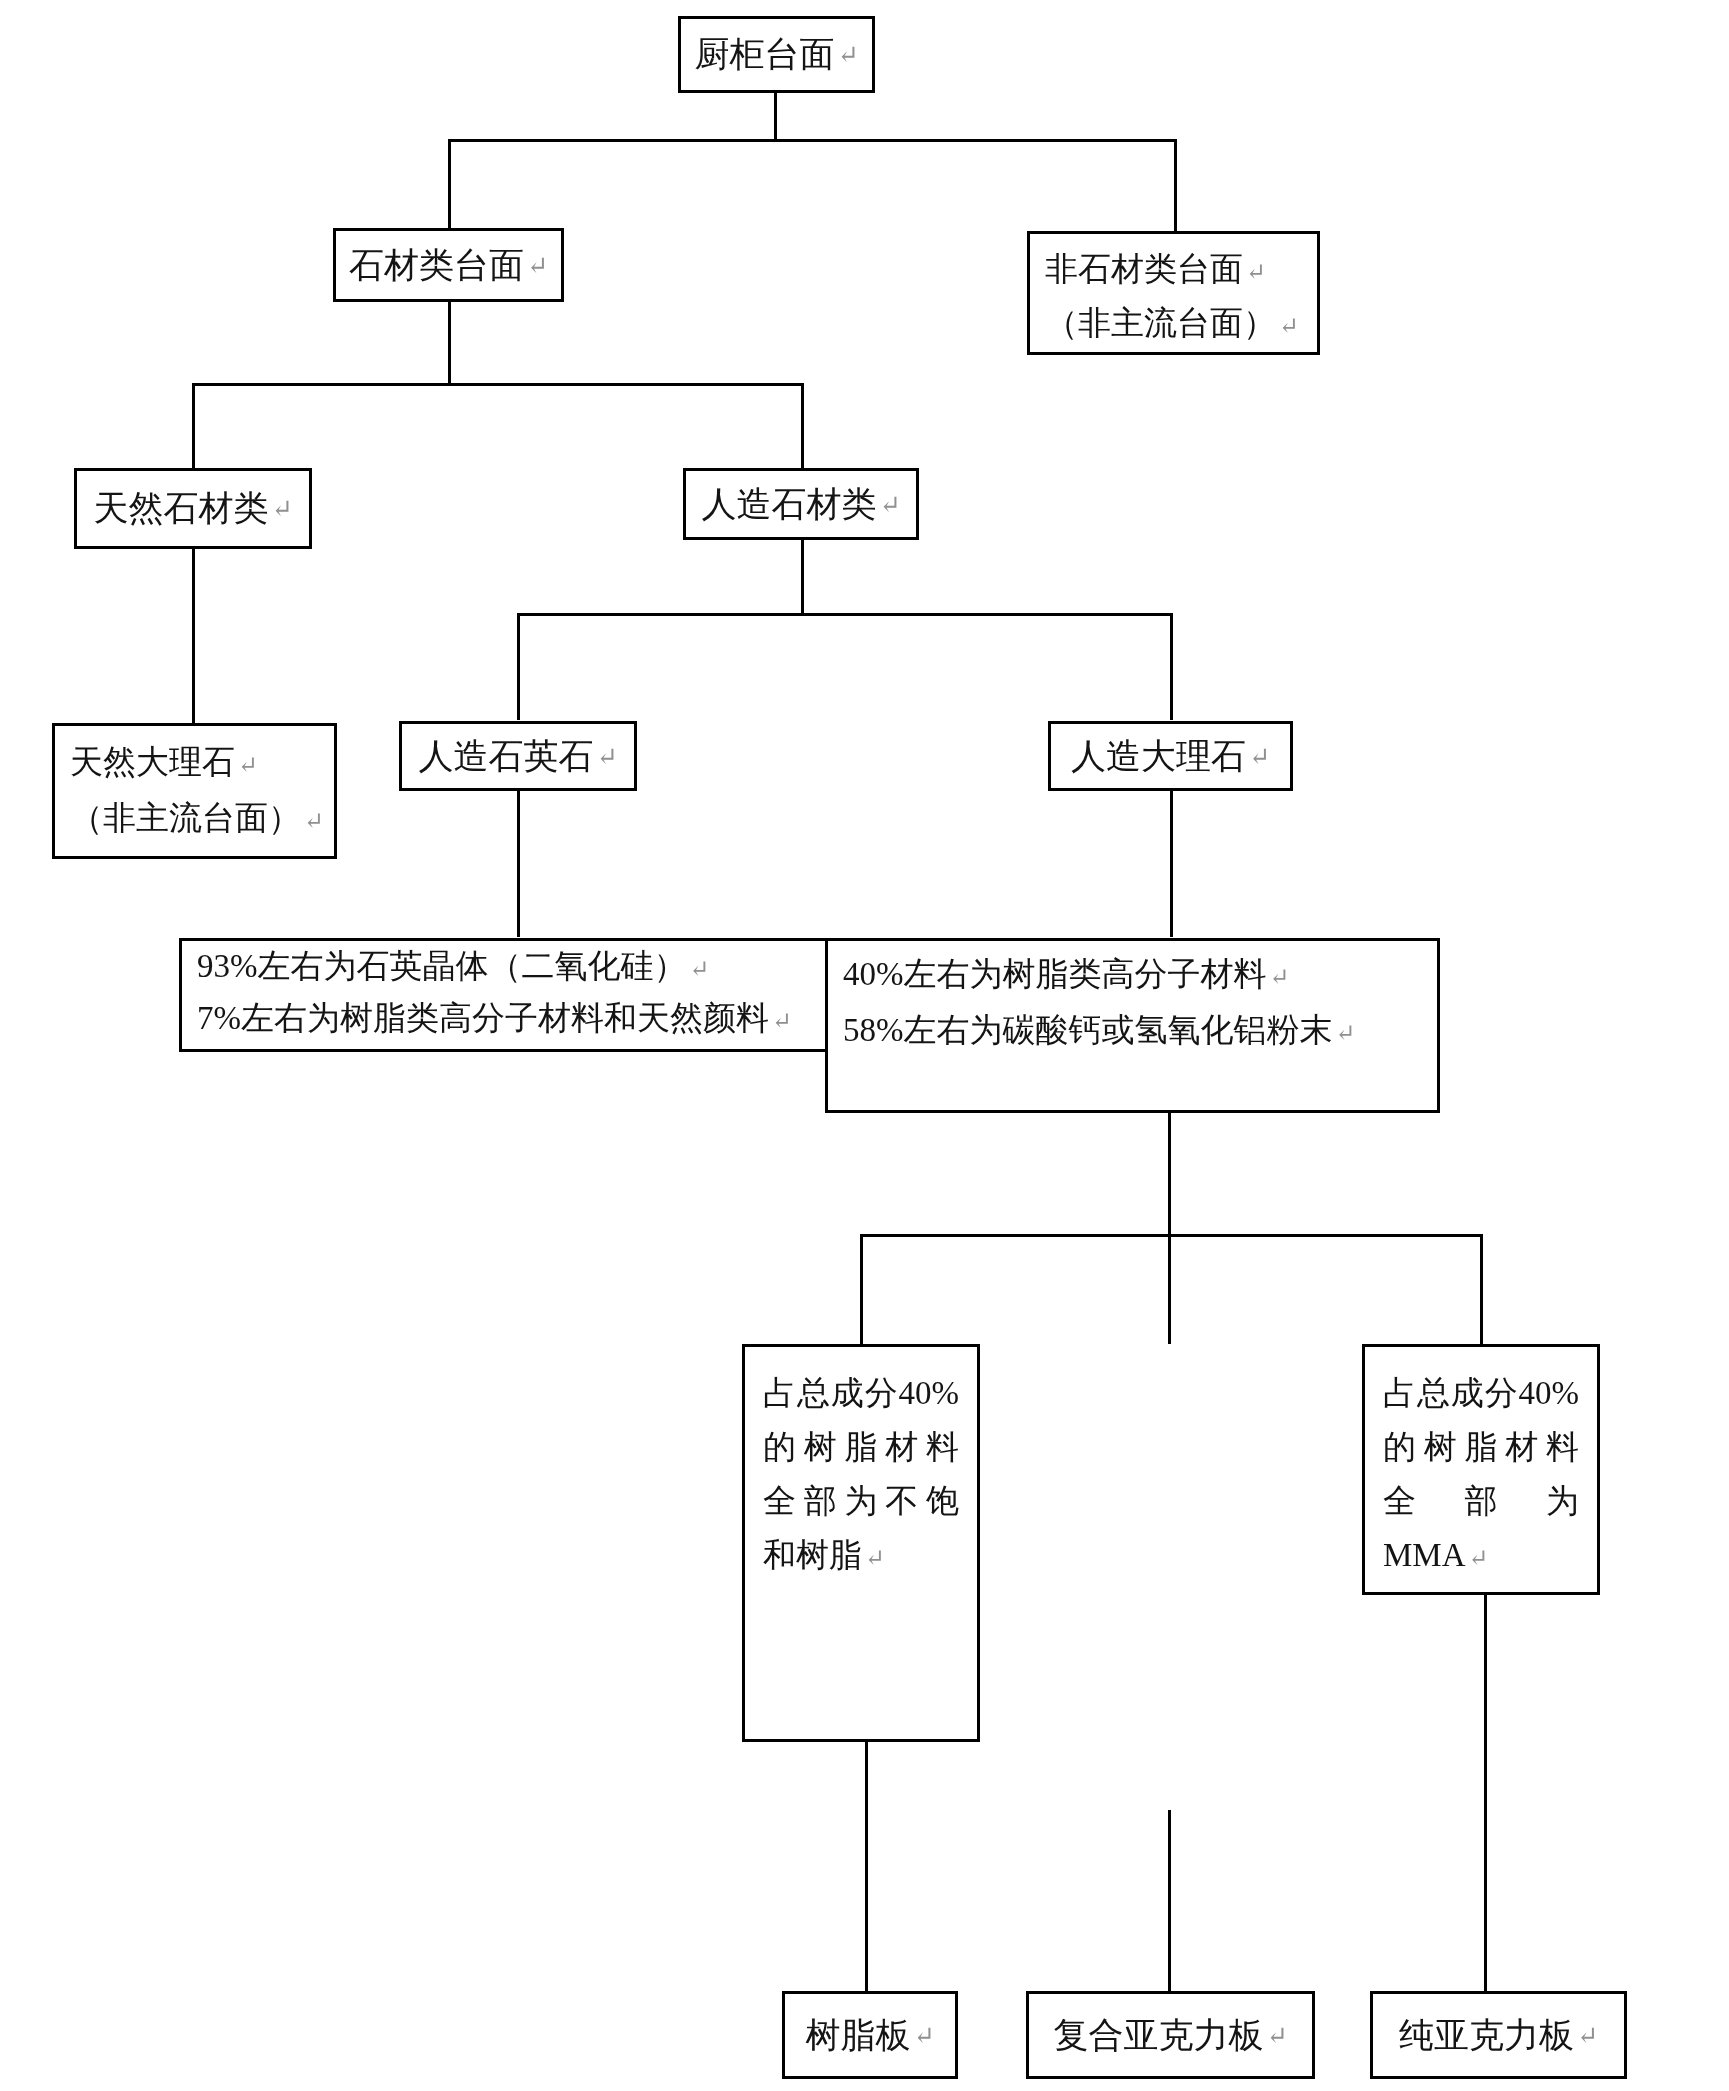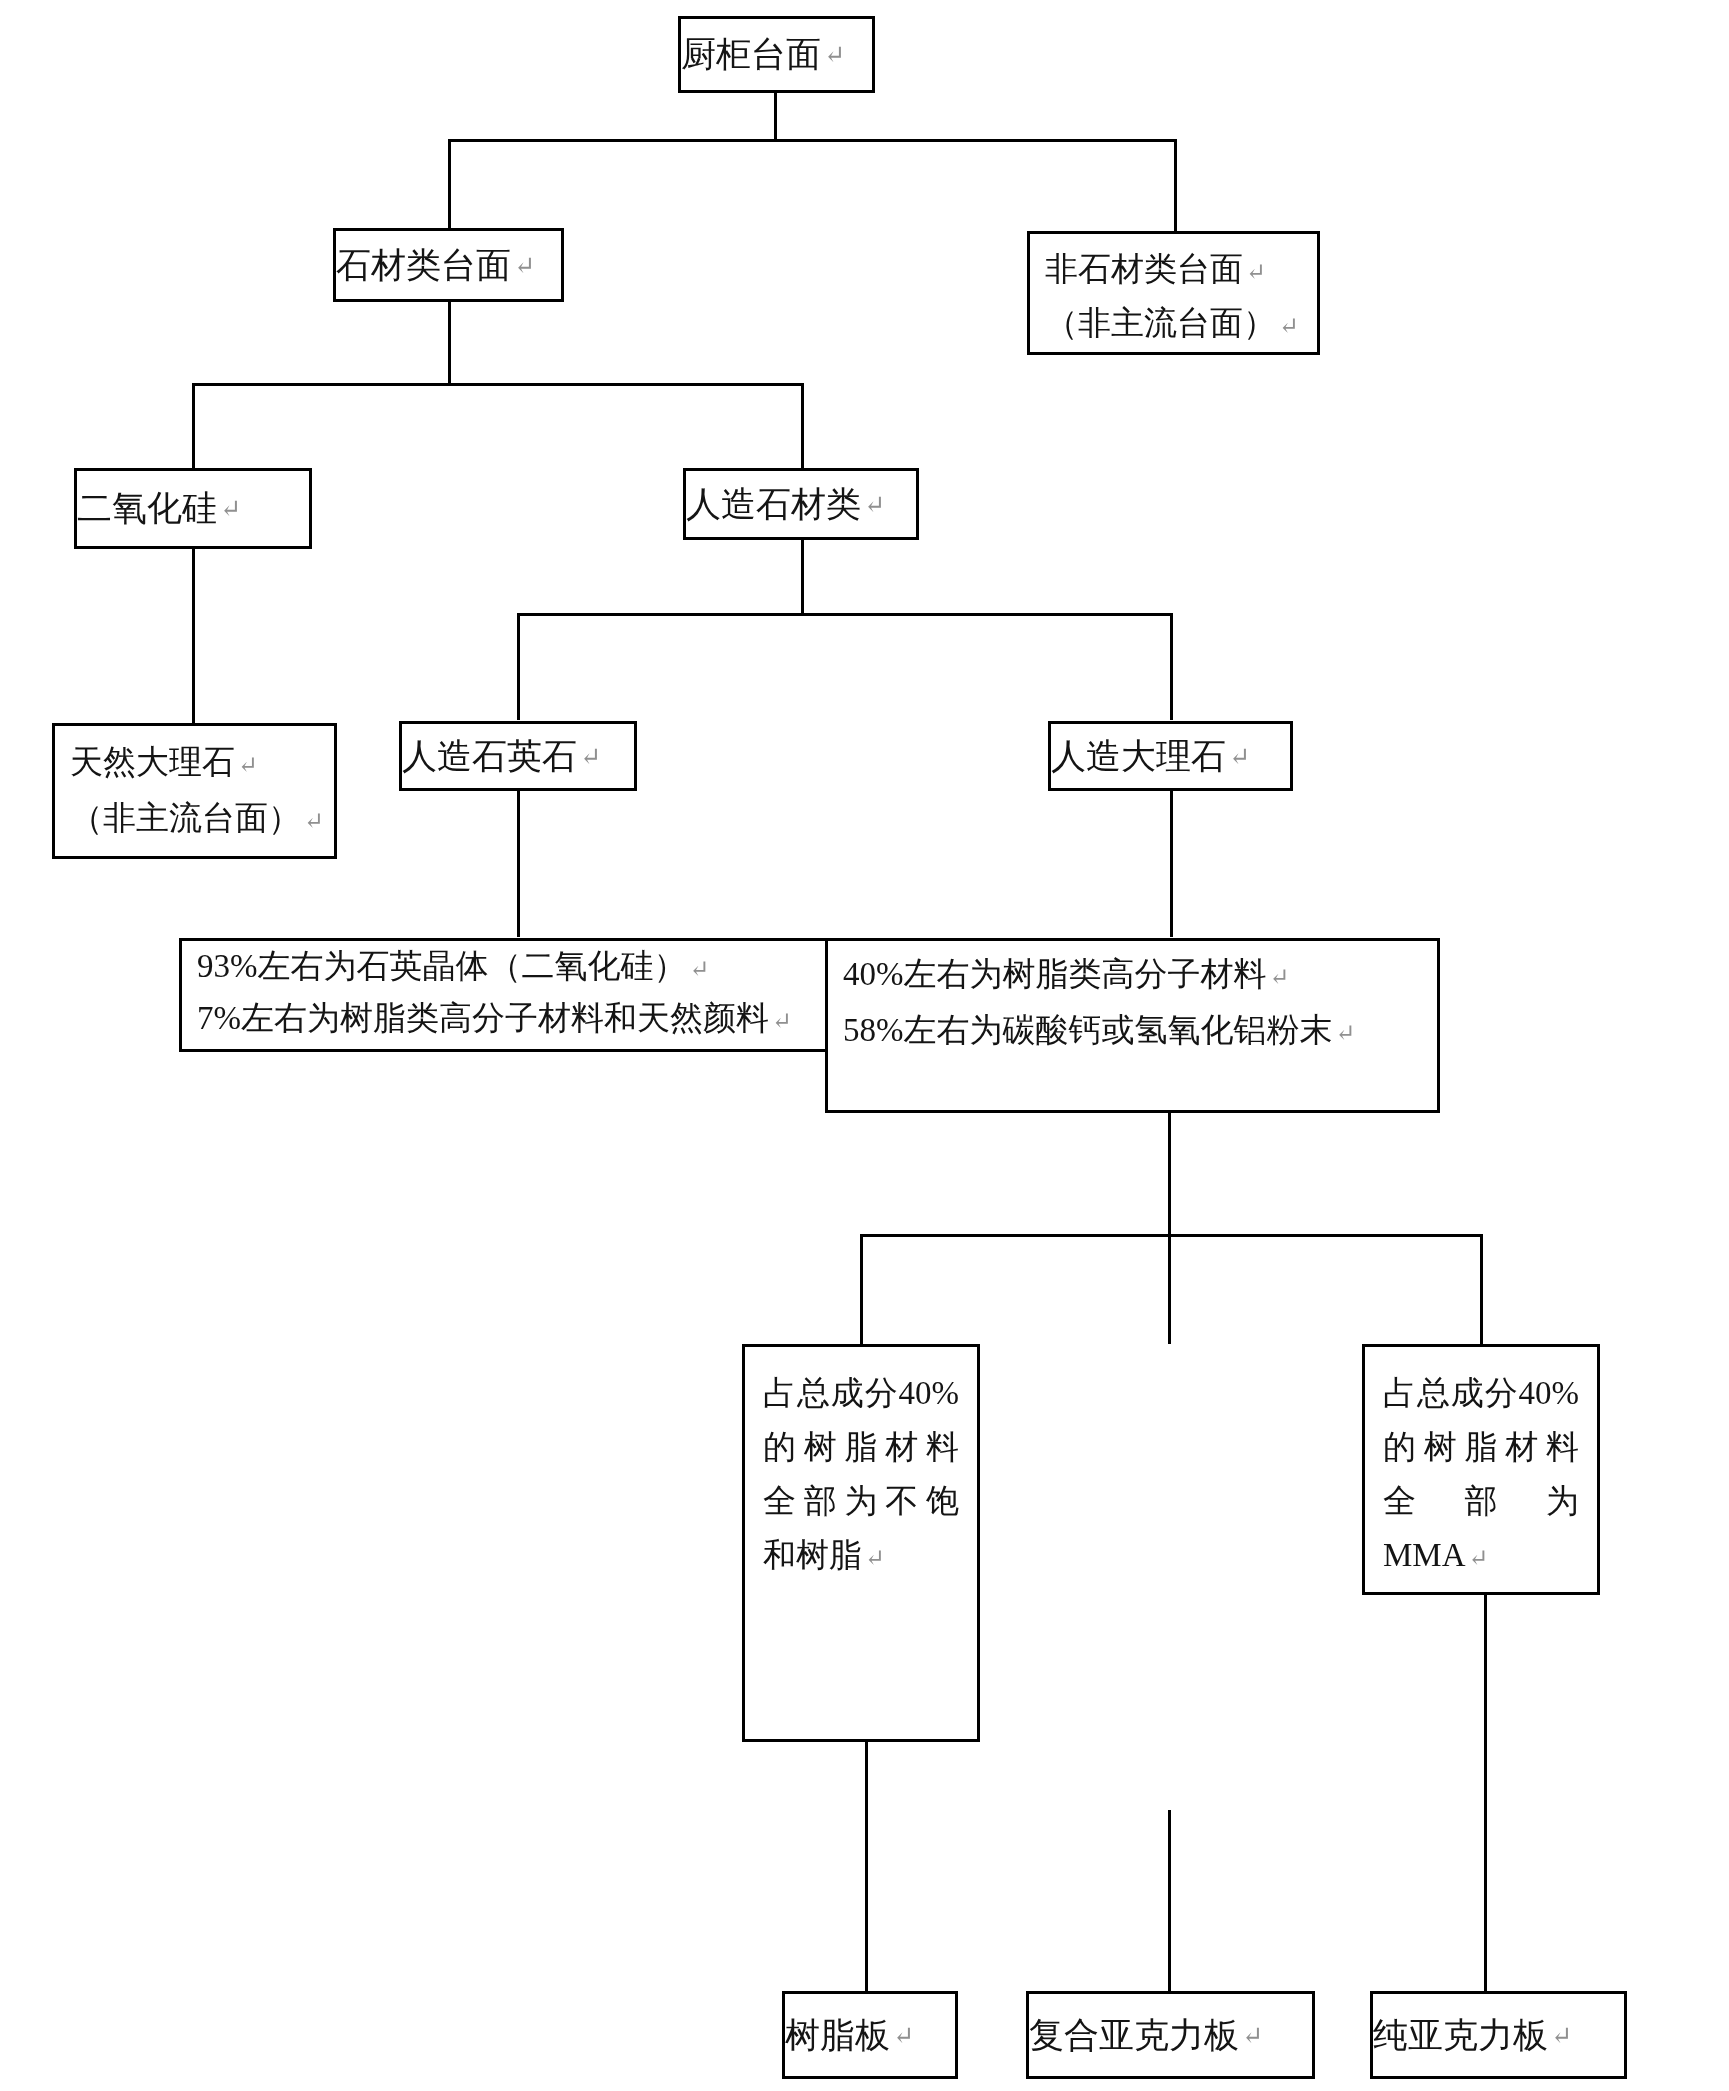--- a/index.html
+++ b/index.html
@@ -4,21 +4,21 @@
 <style>
   html,body { margin:0; padding:0; background:#ffffff; }
   .canvas {
     position:relative; width:1729px; height:2091px; background:#ffffff;
     font-family:"Liberation Serif","DejaVu Serif",serif; color:#141414;
   }
   .box {
     position:absolute; border:3.8px solid #000; background:#fff;
     box-sizing:border-box; overflow:hidden;
   }
-  .ctr { display:flex; align-items:center; font-size:35px; white-space:nowrap; }
+  .ctr { display:flex; align-items:center; justify-content:center; font-size:35px; white-space:nowrap; }
   .lines { font-size:33px; padding:7.6px 15px; line-height:53px; white-space:nowrap; }
   .detail { font-size:33px; padding:19px 18px; line-height:54px; text-align:justify; text-justify:inter-character; }
   .line { position:absolute; background:#000; }
   .rm { color:#909090; font-size:0.72em; margin-left:2.9px; vertical-align:baseline; }
 </style>
 </head>
 <body>
 
 <div class="canvas">
 
@@ -61,21 +61,21 @@
     <span>石材类台面</span>
       <span class="rm">↵</span>
   </div>
 
   <div class="box lines" style="left:1027px;top:231px;width:293px;height:124px;line-height:51px;padding-top:10px">
     <div><span>非石材类台面</span><span class="rm">↵</span></div>
     <div><span>（非主流台面）</span><span class="rm">↵</span></div>
   </div>
 
   <div class="box ctr" style="left:74px;top:468px;width:238px;height:81px">
-    <span>二氧化硅</span>
+    <span>天然石材类</span>
       <span class="rm">↵</span>
   </div>
 
   <div class="box ctr" style="left:683px;top:468px;width:236px;height:72px">
     <span>人造石材类</span>
       <span class="rm">↵</span>
   </div>
 
   <div class="box lines" style="left:52px;top:723px;width:285px;height:136px;line-height:53px;padding-top:9.5px">
     <div><span>天然大理石</span><span class="rm">↵</span></div>

